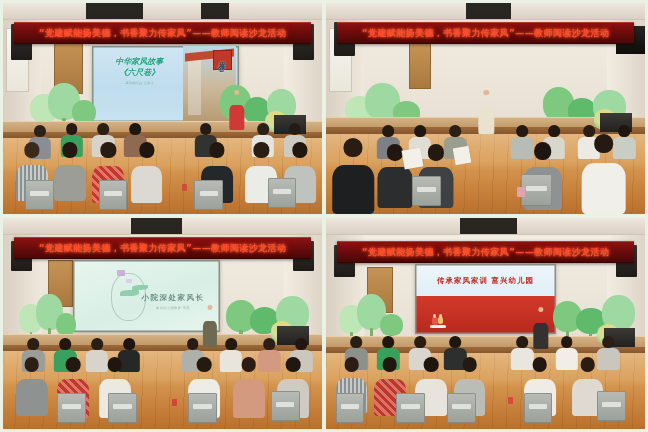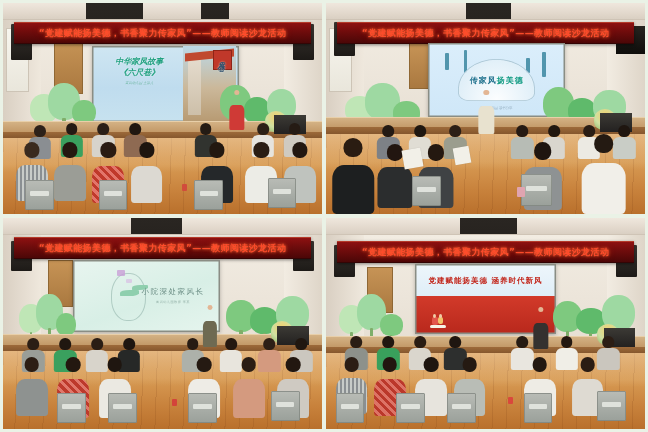--- a/index.html
+++ b/index.html
@@ -138,21 +138,21 @@
     box-shadow:inset 0 0 0 .8px rgba(120,160,180,.55);
     display:flex;align-items:center;justify-content:center;
   }
   .fan-text{
     color:#1b6f8c;font-size:8px;font-weight:bold;letter-spacing:1px;
     text-shadow:0 0 2px rgba(255,255,255,.9);
   }
   .fan-text .accent{color:#159c86;}
   .bar-deco{position:absolute;background:#2f7f9a;opacity:.8;border-radius:1px;}
   .mint-title{
-    color:#6d8f86;font-size:7.5px;font-weight:normal;letter-spacing:1.5px;
+    color:#6d8f86;font-size:7.5px;font-weight:bold;letter-spacing:1.5px;margin-top:6px;
   }
   .mint-sub{color:#9bb7ae;font-size:3.2px;margin-top:3px;letter-spacing:.4px;}
   .vase{
     position:absolute;left:26%;top:18%;width:22%;height:64%;
     border:.8px solid rgba(140,175,165,.55);border-radius:46%;
   }
   .leaf{
     position:absolute;background:#8fcfae;border-radius:50% 10% 50% 10%;
   }
   .red-title{
@@ -402,32 +402,20 @@
     <div class="wall-r"></div>
     <div class="window-l"></div>
     <div class="speaker-box sl" style="top:9%;height:16%;"></div>
     <div class="tv-r"></div>
     <div class="door" style="left:26%;top:19%;width:7%;height:22%;"></div>
 
     <div class="banner">
       <span class="banner-text">“党建赋能扬美德，书香聚力传家风”——教师阅读沙龙活动</span>
     </div>
 
-    <div class="screen lightblue" style="left:32%;width:43%;top:19%;height:35%;">
-      <div class="bar-deco" style="left:12%;top:14%;width:3%;height:22%;"></div>
-      <div class="bar-deco" style="left:26%;top:10%;width:2.5%;height:30%;"></div>
-      <div class="bar-deco" style="right:14%;top:12%;width:3%;height:34%;"></div>
-      <div class="bar-deco" style="right:26%;top:20%;width:2.5%;height:20%;"></div>
-      <div class="fan">
-        <div class="fan-text">
-          <span>传家风</span><span class="accent">扬美德</span>
-        </div>
-      </div>
-      <div class="slide-sub" style="position:absolute;bottom:9%;left:0;right:0;color:#8fa9bb;">富兴幼儿园   读书分享</div>
-    </div>
 
     <div class="treewrap left" style="left:6%;width:24%;">
       <div class="tree" style="left:0%;width:38%;height:74%;">
           <div class="crown c-d"></div>
           <div class="trunk"></div>
         </div>
       <div class="tree" style="left:26%;width:46%;height:100%;">
           <div class="crown c-a"></div>
           <div class="trunk"></div>
         </div>
@@ -662,21 +650,21 @@
     <div class="wall-r"></div>
     <div class="speaker-box sl" style="top:13%;height:15%;"></div>
     <div class="speaker-box sr" style="top:13%;height:15%;"></div>
     <div class="door" style="left:13%;top:23%;width:8%;height:22%;"></div>
 
     <div class="banner" style="top:11%;">
       <span class="banner-text">“党建赋能扬美德，书香聚力传家风”——教师阅读沙龙活动</span>
     </div>
 
     <div class="screen redslide" style="left:28%;width:44%;top:22%;height:33%;">
-      <div class="red-title">党建赋能扬美德  涵养时代新风</div>
+      <div class="red-title">传承家风家训  富兴幼儿园</div>
       <div class="kidart">
         <i style="left:8%;bottom:34%;width:22%;height:40%;background:#e3564c;"></i>
         <i style="left:30%;bottom:38%;width:20%;height:36%;background:#f2c36a;"></i>
         <i style="left:12%;bottom:66%;width:13%;height:22%;background:#f0cba6;border-radius:50%;"></i>
         <i style="left:33%;bottom:68%;width:12%;height:20%;background:#f0cba6;border-radius:50%;"></i>
         <i style="left:2%;bottom:18%;width:56%;height:16%;background:#f6f2e6;"></i>
       </div>
     </div>
 
     <div class="treewrap left" style="left:4%;width:20%;bottom:40%;">

